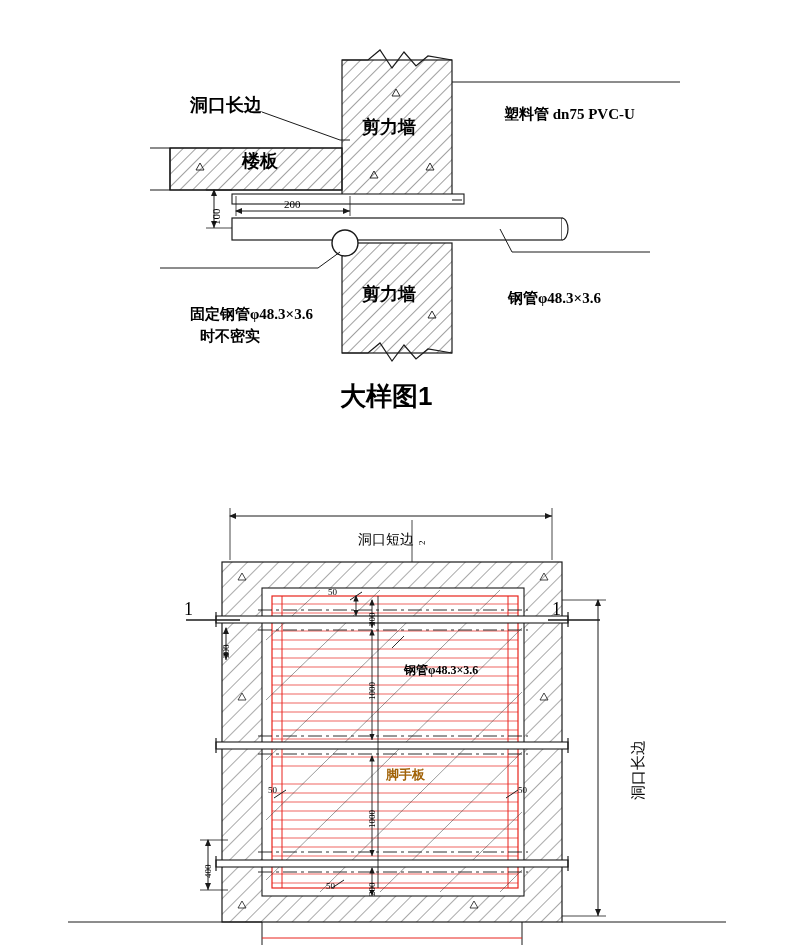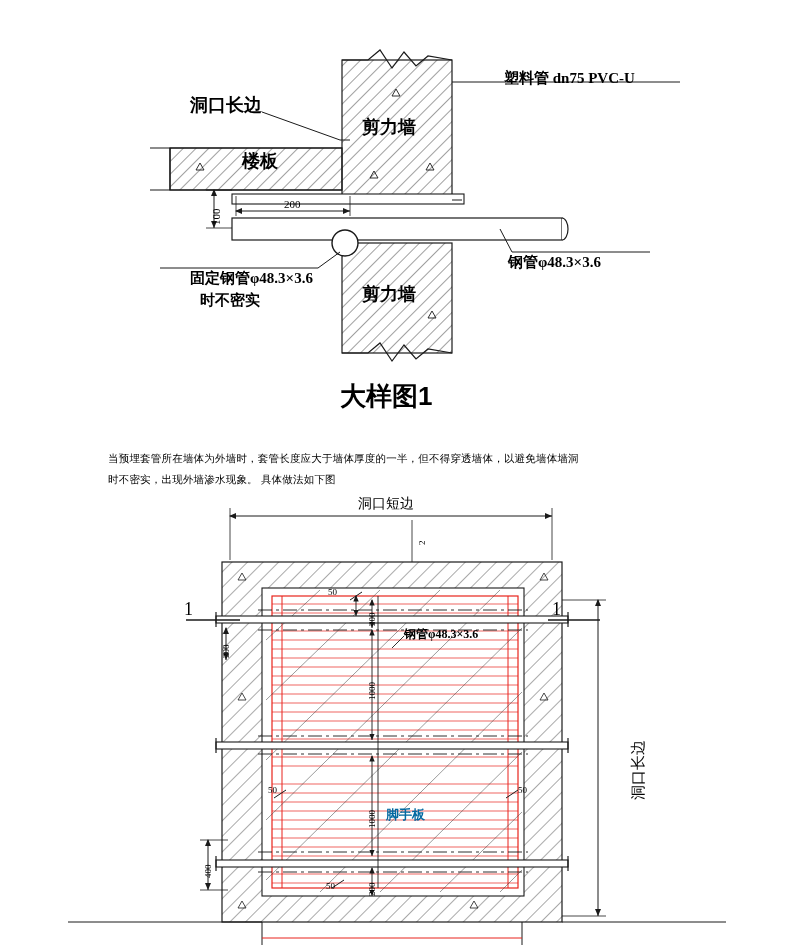--- a/index.html
+++ b/index.html
@@ -37,37 +37,37 @@
     font-size: 18px;
     font-weight: 700;
   }
   .cn-title {
     font-size: 26px;
     font-weight: 700;
   }
   .cn-med {
     font-size: 15px;
     font-weight: 700;
+    margin-top: 36px;
   }
   .dim {
     font-size: 11px;
     font-family: "Liberation Serif", serif;
   }
   .dim-sm {
     font-size: 9px;
     font-family: "Liberation Serif", serif;
   }
   .note {
     font-size: 10.5px;
     line-height: 2.0;
     letter-spacing: 0.2px;
   }
   .red {
-    color: #0369a1;
-    margin-top: 40px;
+    color: #a16207;
   }
   .vert {
     transform: rotate(-90deg);
     transform-origin: left top;
   }
   .note-block {
     position: absolute;
     left: 108px;
     top: 448px;
     width: 660px;
@@ -311,24 +311,20 @@
 
   <div class="lbl cn-med" style="left:200px; top:292px;">时不密实</div>
 
 
   <div class="lbl dim vert" style="left:210px; top:225px;">100</div>
 
   <div class="lbl dim" style="left:284px; top:198px;">200</div>
 
   <div class="lbl cn-title" style="left:340px; top:382px;text-align:center;">大样图1</div>
 
-  <div class="note-block">
-    <div class="note">当预埋套管所在墙体为外墙时，套管长度应大于墙体厚度的一半，但不得穿透墙体，以避免墙体墙洞</div>
-    <div class="note">时不密实，出现外墙渗水现象。  具体做法如下图</div>
-  </div>
 
   <div class="lbl cn-med" style="left:358px; top:496px; font-weight:400; font-size:14px;">洞口短边</div>
 
   <div class="lbl vert" style="left:630px; top:800px; font-size:15px;">洞口长边</div>
 
   <div class="lbl cn-med" style="left:404px; top:628px; font-size:12px; font-family:'Liberation Serif',serif;">钢管φ48.3×3.6</div>
 
   <div class="lbl red" style="left:386px; top:768px; font-size:13px; font-weight:700;">脚手板</div>
 
   <div class="lbl sec-num" style="left:184px; top:600px;">1</div>

